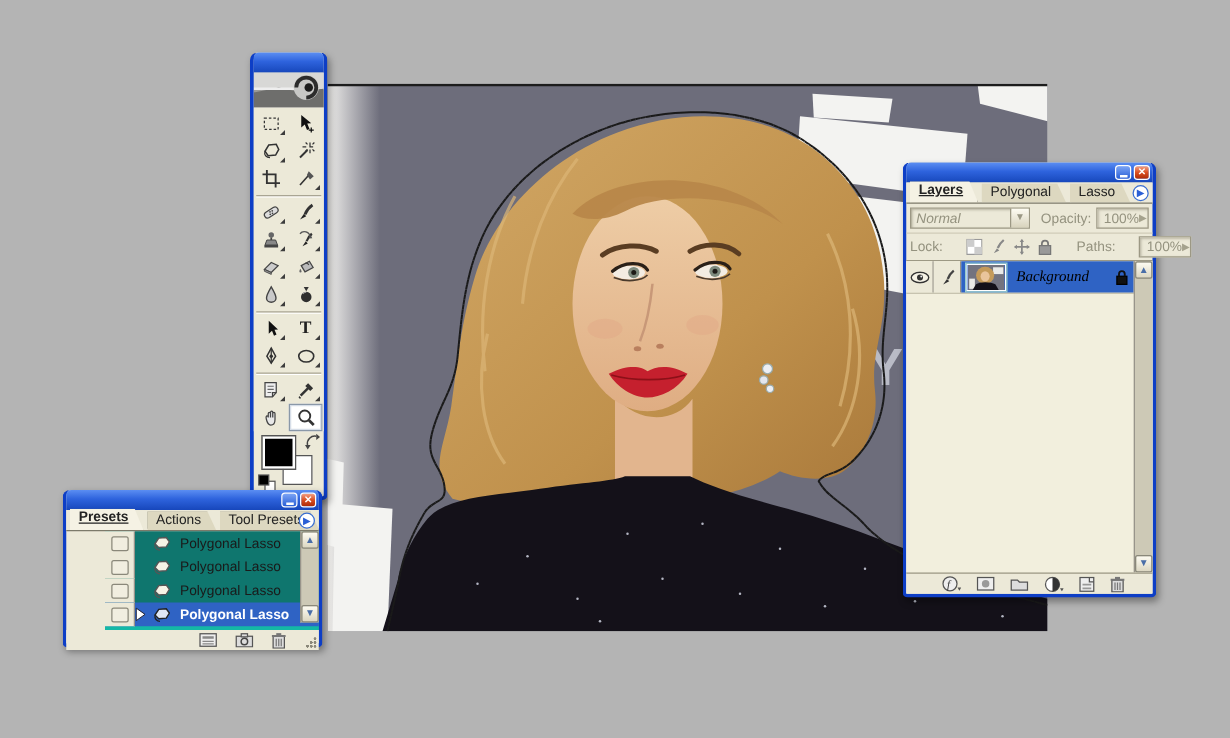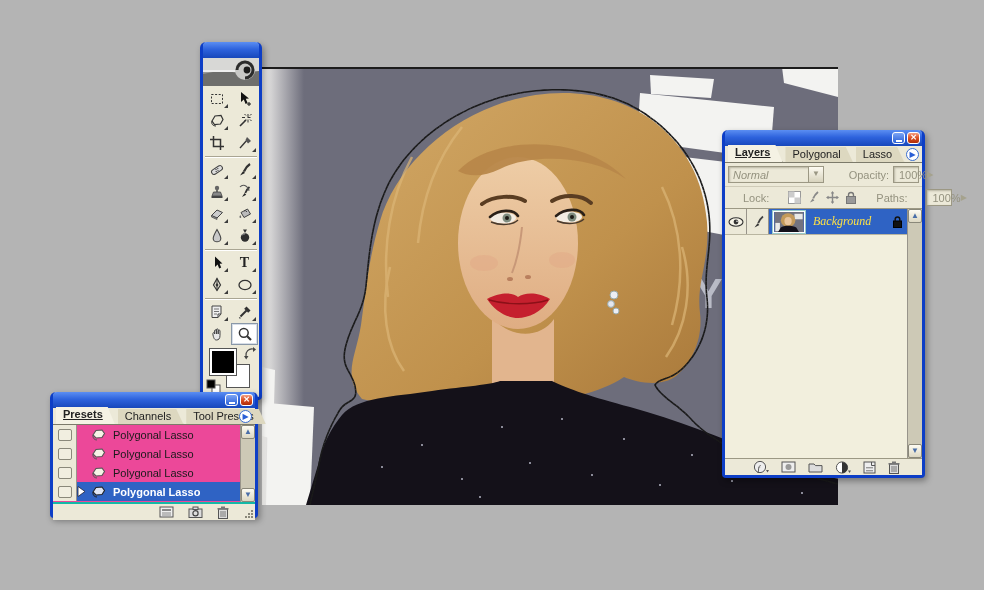--- a/index.html
+++ b/index.html
@@ -40,21 +40,21 @@
   .tool .tglyph { font-family:"Liberation Serif", serif; font-size:14px; font-weight:bold; color:#222; }
 
   .swatches { position:relative; height:52px; }
   .fg-swatch { position:absolute; left:7px; top:4px; width:26px; height:26px; background:#000; border:2px solid #fff; outline:1px solid #555; z-index:2; }
   .bg-swatch { position:absolute; left:23px; top:19px; width:24px; height:24px; background:#fff; border:1px solid #555; z-index:1; }
   .swap-arrows { position:absolute; left:41px; top:2px; }
   .mini-swatch { position:absolute; left:3px; top:34px; }
 
   
   #history { left:50px; top:392px; width:208px; height:126px; z-index:5; }
-  .hist-list { position:relative; background:#ec4899; height:79px; border-bottom:2px solid #14b8a6; }
+  .hist-list { position:relative; background:#0f766e; height:79px; border-bottom:6px solid #14b8a6;margin-left:31px; }
   .hist-row { display:flex; align-items:center; height:19px; position:relative; }
   .hist-well { width:24px; height:19px; border-right:1px solid #98948a; background:#ece9d8; display:flex; align-items:center; justify-content:center; flex:none; }
   .hist-well i { display:block; width:14px; height:12px; background:#f1eee0; border:1px solid #8a887a; border-radius:2px; }
   .hist-marker { width:10px; flex:none; display:flex; align-items:center; }
   .hist-icon { width:22px; flex:none; display:flex; align-items:center; justify-content:center; }
   .hist-label { flex:1; padding-left:4px; color:#1a1a1a; white-space:nowrap; }
   .hist-row.selected { background:#2f63c4; }
   .hist-row.selected .hist-label { color:#fff; font-weight:bold; }
   .hist-row.selected .hist-well { background:#ece9d8; }
   .vscroll { position:absolute; right:0; top:0; bottom:0; width:15px; background:#cdc9b6; border-left:1px solid #98948a; }
@@ -72,31 +72,31 @@
   .pb-icon { display:flex; align-items:center; }
 
   
   #layers { left:722px; top:130px; width:203px; height:348px; z-index:4; display:flex; flex-direction:column; }
   .lay-row1 { display:flex; align-items:center; height:24px; padding:0 3px; gap:4px; border-bottom:1px solid #cfcbb8; }
   .blend-select { width:96px; height:17px; background:#ece9d8; border:1px solid #9c9884; box-shadow:inset 1px 1px 2px rgba(120,115,95,.45);
                   display:flex; align-items:center; color:#94927f; padding-left:4px;font-style:italic; }
   .blend-btn { margin-left:auto; width:15px; height:15px; background:linear-gradient(180deg,#fdfbf2,#d8d3bd); border-left:1px solid #9c9884;
                color:#9a9784; font-size:8px; text-align:center; line-height:14px; }
   .gray-label { color:#94927f; margin-left:auto; }
-  .val-box { width:26px; height:17px; background:#ece9d8; border:1px solid #9c9884; box-shadow:inset 1px 1px 2px rgba(120,115,95,.45);
+  .val-box { width:42px; height:17px; background:#ece9d8; border:1px solid #9c9884; box-shadow:inset 1px 1px 2px rgba(120,115,95,.45);
              display:flex; align-items:center; color:#94927f; padding:0 2px 0 5px; }
   .val-box .varr { margin-left:auto; color:#a5a28d; font-size:8px; }
-  .lay-row2 { display:flex; align-items:center; height:22px; padding:0 16px; gap:19px; border-bottom:1px solid #9c9884; }
+  .lay-row2 { display:flex; align-items:center; height:22px; padding:0 1px; gap:19px; border-bottom:1px solid #9c9884; }
   .lock-icons { display:flex; gap:6px; align-items:center; }
   .lay-list { position:relative; flex:1; background:#f2efdd; }
   .layer-item { display:flex; align-items:stretch; height:26px; border-bottom:1px solid #b9b5a0; }
   .eye-well, .brush-well { width:22px; border-right:1px solid #98948a; background:#ece9d8; display:flex; align-items:center; justify-content:center; flex:none; }
   .layer-body { flex:1; background:#2f63c4; display:flex; align-items:center; padding:0 4px; gap:8px; margin-right:15px; }
   .layer-thumb { width:32px; height:22px; border:1px solid #fff; outline:1px solid #9cc; flex:none; }
-  .layer-name { color:#fde047; font-style:italic; font-family:"Liberation Serif", serif; font-size:12px; flex:1; white-space:nowrap; }
+  .layer-name { color:#000000; font-style:italic; font-family:"Liberation Serif", serif; font-size:12px; flex:1; white-space:nowrap; }
   .lay-bottom { height:17px; background:#ece9d8; border-top:1px solid #9c9884; display:flex; align-items:center; gap:12px; padding-left:28px; position:relative; }
 
   
   #canvas-doc { position:absolute; left:262px; top:67px; width:576px; height:438px; z-index:1; }
   #canvas-doc svg { display:block; }
 </style>
 </head>
 <body>
 
 <div id="canvas-doc">
@@ -379,21 +379,21 @@
 
 <div id="history" class="xpwin">
   <div class="titlebar">
     <span class="tb-btn tb-min">
         <i></i>
       </span>
     <span class="tb-btn tb-close">✕</span>
   </div>
   <div class="tabbar">
     <span class="tab active">Presets</span>
-    <span class="tab">Channels</span>
+    <span class="tab">Actions</span>
     <span class="tab">Tool Presets</span>
     <span class="tab-arrow">▶</span>
   </div>
   <div class="hist-list">
     <div class="hist-row">
       <span class="hist-well">
           <i></i>
         </span>
       <span class="hist-marker"></span>
       <span class="hist-icon">

